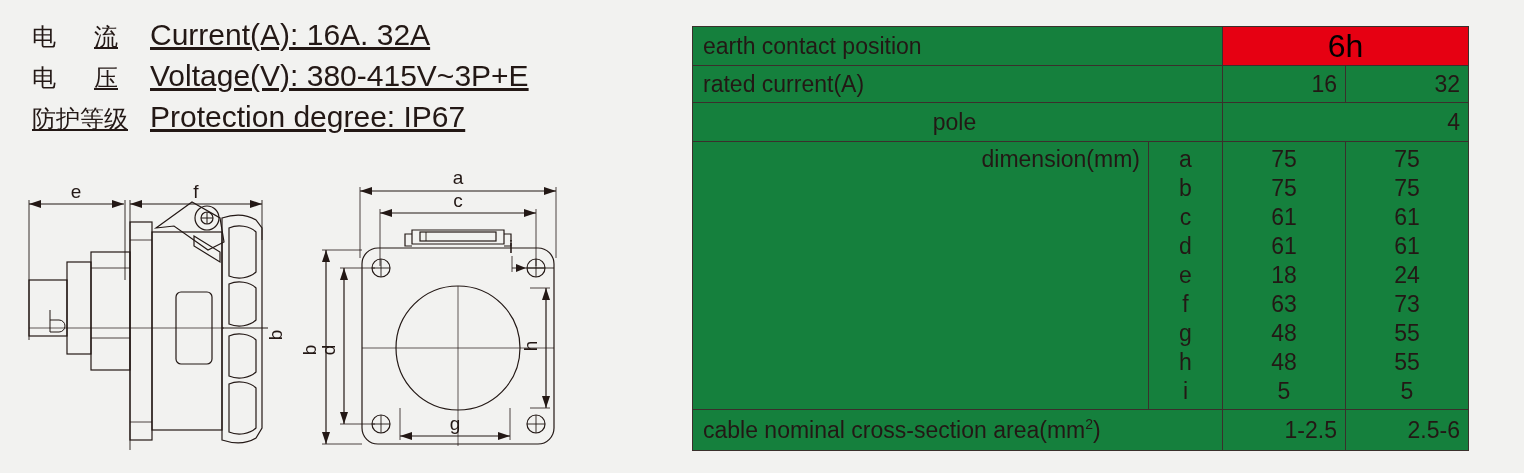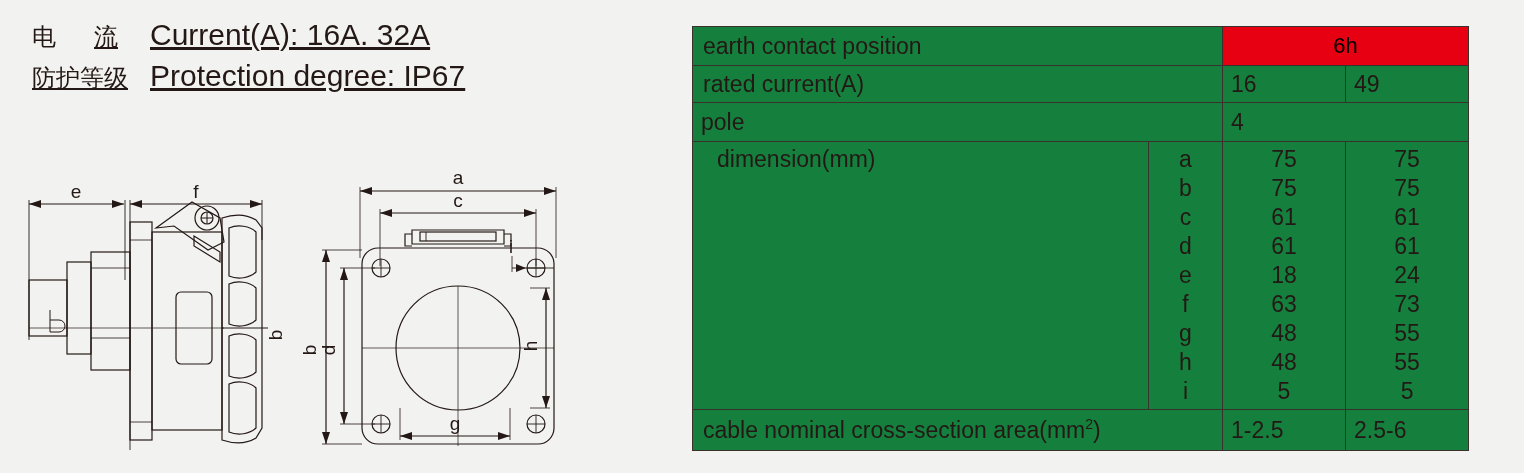--- a/index.html
+++ b/index.html
@@ -76,63 +76,67 @@
     height: 32px;
     vertical-align: middle;
     background: #15803d;
   }
   .col-label  { width: 456px; }
   .col-dimkey { width: 74px;  }
   .col-v1     { width: 123px; }
   .col-v2     { width: 123px; }
 
   td.lbl { text-align: left;  padding-left: 10px; }
-  td.num { text-align: left; }
-  td.key { text-align: left; padding-right: 14px; }
+  td.num { text-align: right; }
+  td.key { text-align: center; padding-right: 14px; }
 
   td.red-head {
     background: #e60012;
     color: #000;
     text-align: center;
-    font-size: 22px;
+    font-size: 32px;
     height: 36px;
   }
   tr.row-earth td { height: 38px; }
   tr.row-current td { height: 36px; }
   tr.row-pole td { height: 38px; }
   tr.row-cable td { height: 40px; }
 
   .dim-stack {
     line-height: 29px;
     font-size: 23px;
     text-align: center;
   }
   td.dim-cell {
     vertical-align: top;
     padding-top: 3px;
     padding-bottom: 3px;
   }
   td.dim-label-cell {
     vertical-align: top;
     padding-top: 4px;
-    text-align: left;
+    text-align: right;
     padding-left: 24px;
   }
   sup { font-size: 14px; vertical-align: super; }
   .nowrap { white-space: nowrap; }
 </style>
 </head>
 <body>
 
 <div id="page">
 
   <div class="spec-block">
     <div class="spec-line">
       <span class="spec-cn wide"><span class="c1">电</span><span>流</span></span>
       <span class="spec-en">Current(A): 16A. 32A</span>
+    </div>
+    <div class="spec-line">
+      <span class="spec-cn wide"><span class="c1">电</span><span>压</span></span>
+      <span class="spec-en">Voltage(V): 380-415V~3P+E</span>
     </div>
     <div class="spec-line">
       <span class="spec-cn" style="width:118px;">防护等级</span>
       <span class="spec-en">Protection degree: IP67</span>
     </div>
   </div>
 
   <svg id="side-view" class="drawing" width="280" height="290" viewBox="0 0 280 290">
     <g fill="none" stroke="#231815" stroke-width="1.2">
 
@@ -268,21 +272,21 @@
         <col class="col-v2">
     </colgroup>
     <tbody>
       <tr class="row-earth">
         <td class="lbl" colspan="2">earth contact position</td>
         <td class="red-head" colspan="2">6h</td>
       </tr>
       <tr class="row-current">
         <td class="lbl" colspan="2">rated current(A)</td>
         <td class="num">16</td>
-        <td class="num">49</td>
+        <td class="num">32</td>
       </tr>
       <tr class="row-pole">
         <td class="key" colspan="2">pole</td>
         <td class="num" colspan="2">4</td>
       </tr>
       <tr class="row-dimension">
         <td class="dim-label-cell">dimension(mm)</td>
         <td class="dim-cell">
           <div class="dim-stack">
             <div>a</div>

